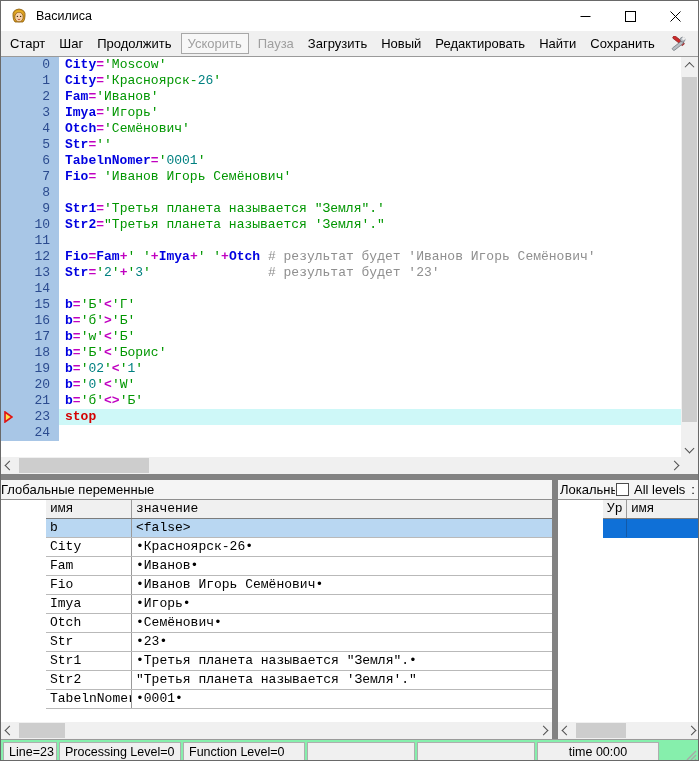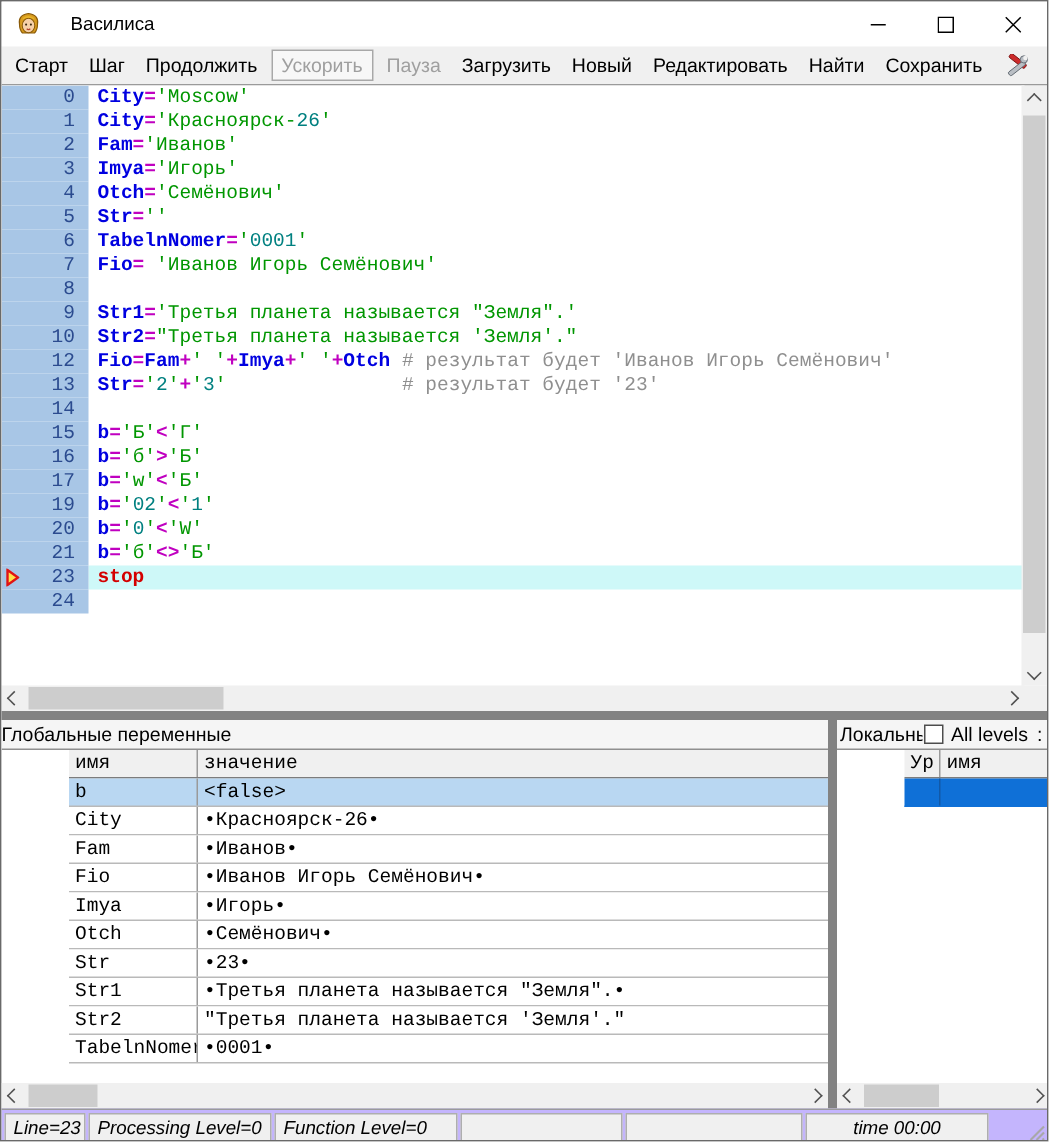--- a/index.html
+++ b/index.html
@@ -5,21 +5,21 @@
   * { margin:0; padding:0; box-sizing:border-box; }
   html,body { background:#d0d0d0; }
   #window {
     position:relative; width:699px; height:761px; background:#ffffff;
     border:1px solid #696969; overflow:hidden;
     font-family:"Liberation Sans", sans-serif; font-size:13px; color:#000;
   }
   
   #titlebar { position:absolute; left:0; top:0; width:100%; height:30px; background:#fff; display:flex; align-items:center; }
   #app-icon { width:18px; height:18px; margin:0 8px 0 9px; flex:0 0 auto; }
-  #title-text { font-size:12.5px;margin-left:11px; }
+  #title-text { font-size:12.5px; }
   #win-controls { position:absolute; right:0; top:0; height:30px; display:flex; }
   .win-btn { width:45px; height:30px; display:flex; align-items:center; justify-content:center; }
   
   #menubar {
     position:absolute; left:0; top:30px; width:100%; height:26px; background:#f0f0f0;
     border-bottom:1px solid #9a9a9a; display:flex; align-items:center; padding-left:2px;
   }
   .menu-item { padding:3px 7px; white-space:nowrap; }
   .menu-item.disabled { color:#9f9f9f; }
   .menu-item.boxed { border:1px solid #a8a8a8; background:#f7f7f7; color:#9f9f9f; padding:2px 6px; margin:0 2px; }
@@ -76,24 +76,23 @@
   #all-levels-box { width:13px; height:13px; border:1px solid #4d4d4d; background:#fff; flex:0 0 auto; margin:0 5px 0 1px; }
   #clip-char { margin-left:6px; }
   .l-lvl { width:24px; }
   .l-name { width:82px; }
   .l-val { width:60px; }
   .trow.lsel { background:var(--sel-dark); border-bottom:1px solid var(--sel-dark); }
   .trow.lsel .tcell { border-right:1px solid #1259a8; }
   .panel-hscroll { position:absolute; bottom:0; left:0; height:17px; background:#f0f0f0; }
   
   #statusbar {
-    position:absolute; left:0; top:738px; width:100%; height:23px; background:#c4b5fd;
+    position:absolute; left:0; top:738px; width:100%; height:23px; background:#86efac;
     border-top:1px solid #9a9a9a; display:flex; align-items:center; padding:1px 2px; gap:2px;
     font-size:12.5px;
-    font-style:italic;
   }
   .status-seg { height:19px; line-height:18px; border:1px solid #aeaeae; background:#f0f0f0; padding:0 5px; overflow:hidden; white-space:nowrap; flex:0 0 auto; }
   .status-seg.center { text-align:center; }
   #grip { position:absolute; right:1px; bottom:1px; }
 </style>
 </head>
 <body>
 
 <div id="window" style="--c-id: #0000e0; --c-op: #c000c0; --c-str: #009600; --c-num: #008080; --c-com: #8f8f8f; --c-kw: #d40000; --gutter-bg: #a8c6e6; --gutter-fg: #2b4b8f; --curline-bg: #cef8f8; --sel-light: #b9d7f2; --sel-dark: #0f70d7;">
 
@@ -153,26 +152,28 @@
       <div class="line"><span class="gutter">1</span><span class="codetxt"><span class="t-i">City</span><span class="t-o">=</span><span class="t-s">'Красноярск-</span><span class="t-n">26</span><span class="t-s">'</span></span></div>
       <div class="line"><span class="gutter">2</span><span class="codetxt"><span class="t-i">Fam</span><span class="t-o">=</span><span class="t-s">'Иванов'</span></span></div>
       <div class="line"><span class="gutter">3</span><span class="codetxt"><span class="t-i">Imya</span><span class="t-o">=</span><span class="t-s">'Игорь'</span></span></div>
       <div class="line"><span class="gutter">4</span><span class="codetxt"><span class="t-i">Otch</span><span class="t-o">=</span><span class="t-s">'Семёнович'</span></span></div>
       <div class="line"><span class="gutter">5</span><span class="codetxt"><span class="t-i">Str</span><span class="t-o">=</span><span class="t-s">''</span></span></div>
       <div class="line"><span class="gutter">6</span><span class="codetxt"><span class="t-i">TabelnNomer</span><span class="t-o">=</span><span class="t-s">'</span><span class="t-n">0001</span><span class="t-s">'</span></span></div>
       <div class="line"><span class="gutter">7</span><span class="codetxt"><span class="t-i">Fio</span><span class="t-o">=</span><span class="t-p"> </span><span class="t-s">'Иванов Игорь Семёнович'</span></span></div>
       <div class="line"><span class="gutter">8</span><span class="codetxt"></span></div>
       <div class="line"><span class="gutter">9</span><span class="codetxt"><span class="t-i">Str1</span><span class="t-o">=</span><span class="t-s">'Третья планета называется "Земля".'</span></span></div>
       <div class="line"><span class="gutter">10</span><span class="codetxt"><span class="t-i">Str2</span><span class="t-o">=</span><span class="t-s">"Третья планета называется 'Земля'."</span></span></div>
+      <div class="line"><span class="gutter">11</span><span class="codetxt"></span></div>
       <div class="line"><span class="gutter">12</span><span class="codetxt"><span class="t-i">Fio</span><span class="t-o">=</span><span class="t-i">Fam</span><span class="t-o">+</span><span class="t-s">' '</span><span class="t-o">+</span><span class="t-i">Imya</span><span class="t-o">+</span><span class="t-s">' '</span><span class="t-o">+</span><span class="t-i">Otch</span><span class="t-p"> </span><span class="t-c"># результат будет 'Иванов Игорь Семёнович'</span></span></div>
       <div class="line"><span class="gutter">13</span><span class="codetxt"><span class="t-i">Str</span><span class="t-o">=</span><span class="t-s">'</span><span class="t-n">2</span><span class="t-s">'</span><span class="t-o">+</span><span class="t-s">'</span><span class="t-n">3</span><span class="t-s">'</span><span class="t-p">               </span><span class="t-c"># результат будет '23'</span></span></div>
       <div class="line"><span class="gutter">14</span><span class="codetxt"></span></div>
       <div class="line"><span class="gutter">15</span><span class="codetxt"><span class="t-i">b</span><span class="t-o">=</span><span class="t-s">'Б'</span><span class="t-o">&lt;</span><span class="t-s">'Г'</span></span></div>
       <div class="line"><span class="gutter">16</span><span class="codetxt"><span class="t-i">b</span><span class="t-o">=</span><span class="t-s">'б'</span><span class="t-o">&gt;</span><span class="t-s">'Б'</span></span></div>
       <div class="line"><span class="gutter">17</span><span class="codetxt"><span class="t-i">b</span><span class="t-o">=</span><span class="t-s">'w'</span><span class="t-o">&lt;</span><span class="t-s">'Б'</span></span></div>
+      <div class="line"><span class="gutter">18</span><span class="codetxt"><span class="t-i">b</span><span class="t-o">=</span><span class="t-s">'Б'</span><span class="t-o">&lt;</span><span class="t-s">'Борис'</span></span></div>
       <div class="line"><span class="gutter">19</span><span class="codetxt"><span class="t-i">b</span><span class="t-o">=</span><span class="t-s">'</span><span class="t-n">02</span><span class="t-s">'</span><span class="t-o">&lt;</span><span class="t-s">'</span><span class="t-n">1</span><span class="t-s">'</span></span></div>
       <div class="line"><span class="gutter">20</span><span class="codetxt"><span class="t-i">b</span><span class="t-o">=</span><span class="t-s">'</span><span class="t-n">0</span><span class="t-s">'</span><span class="t-o">&lt;</span><span class="t-s">'W'</span></span></div>
       <div class="line"><span class="gutter">21</span><span class="codetxt"><span class="t-i">b</span><span class="t-o">=</span><span class="t-s">'б'</span><span class="t-o">&lt;&gt;</span><span class="t-s">'Б'</span></span></div>
       <div class="line current"><span class="gutter">23
     <svg class="exec-arrow" width="9" height="12" viewBox="0 0 9 12">
       <path d="M1 1 L8 6 L1 11 Z" fill="#ffe24a" stroke="#e01414" stroke-width="1.6"></path>
     </svg>
   </span><span class="codetxt"><span class="t-k">stop</span></span></div>
       <div class="line"><span class="gutter">24</span><span class="codetxt"></span></div>
     </div>

